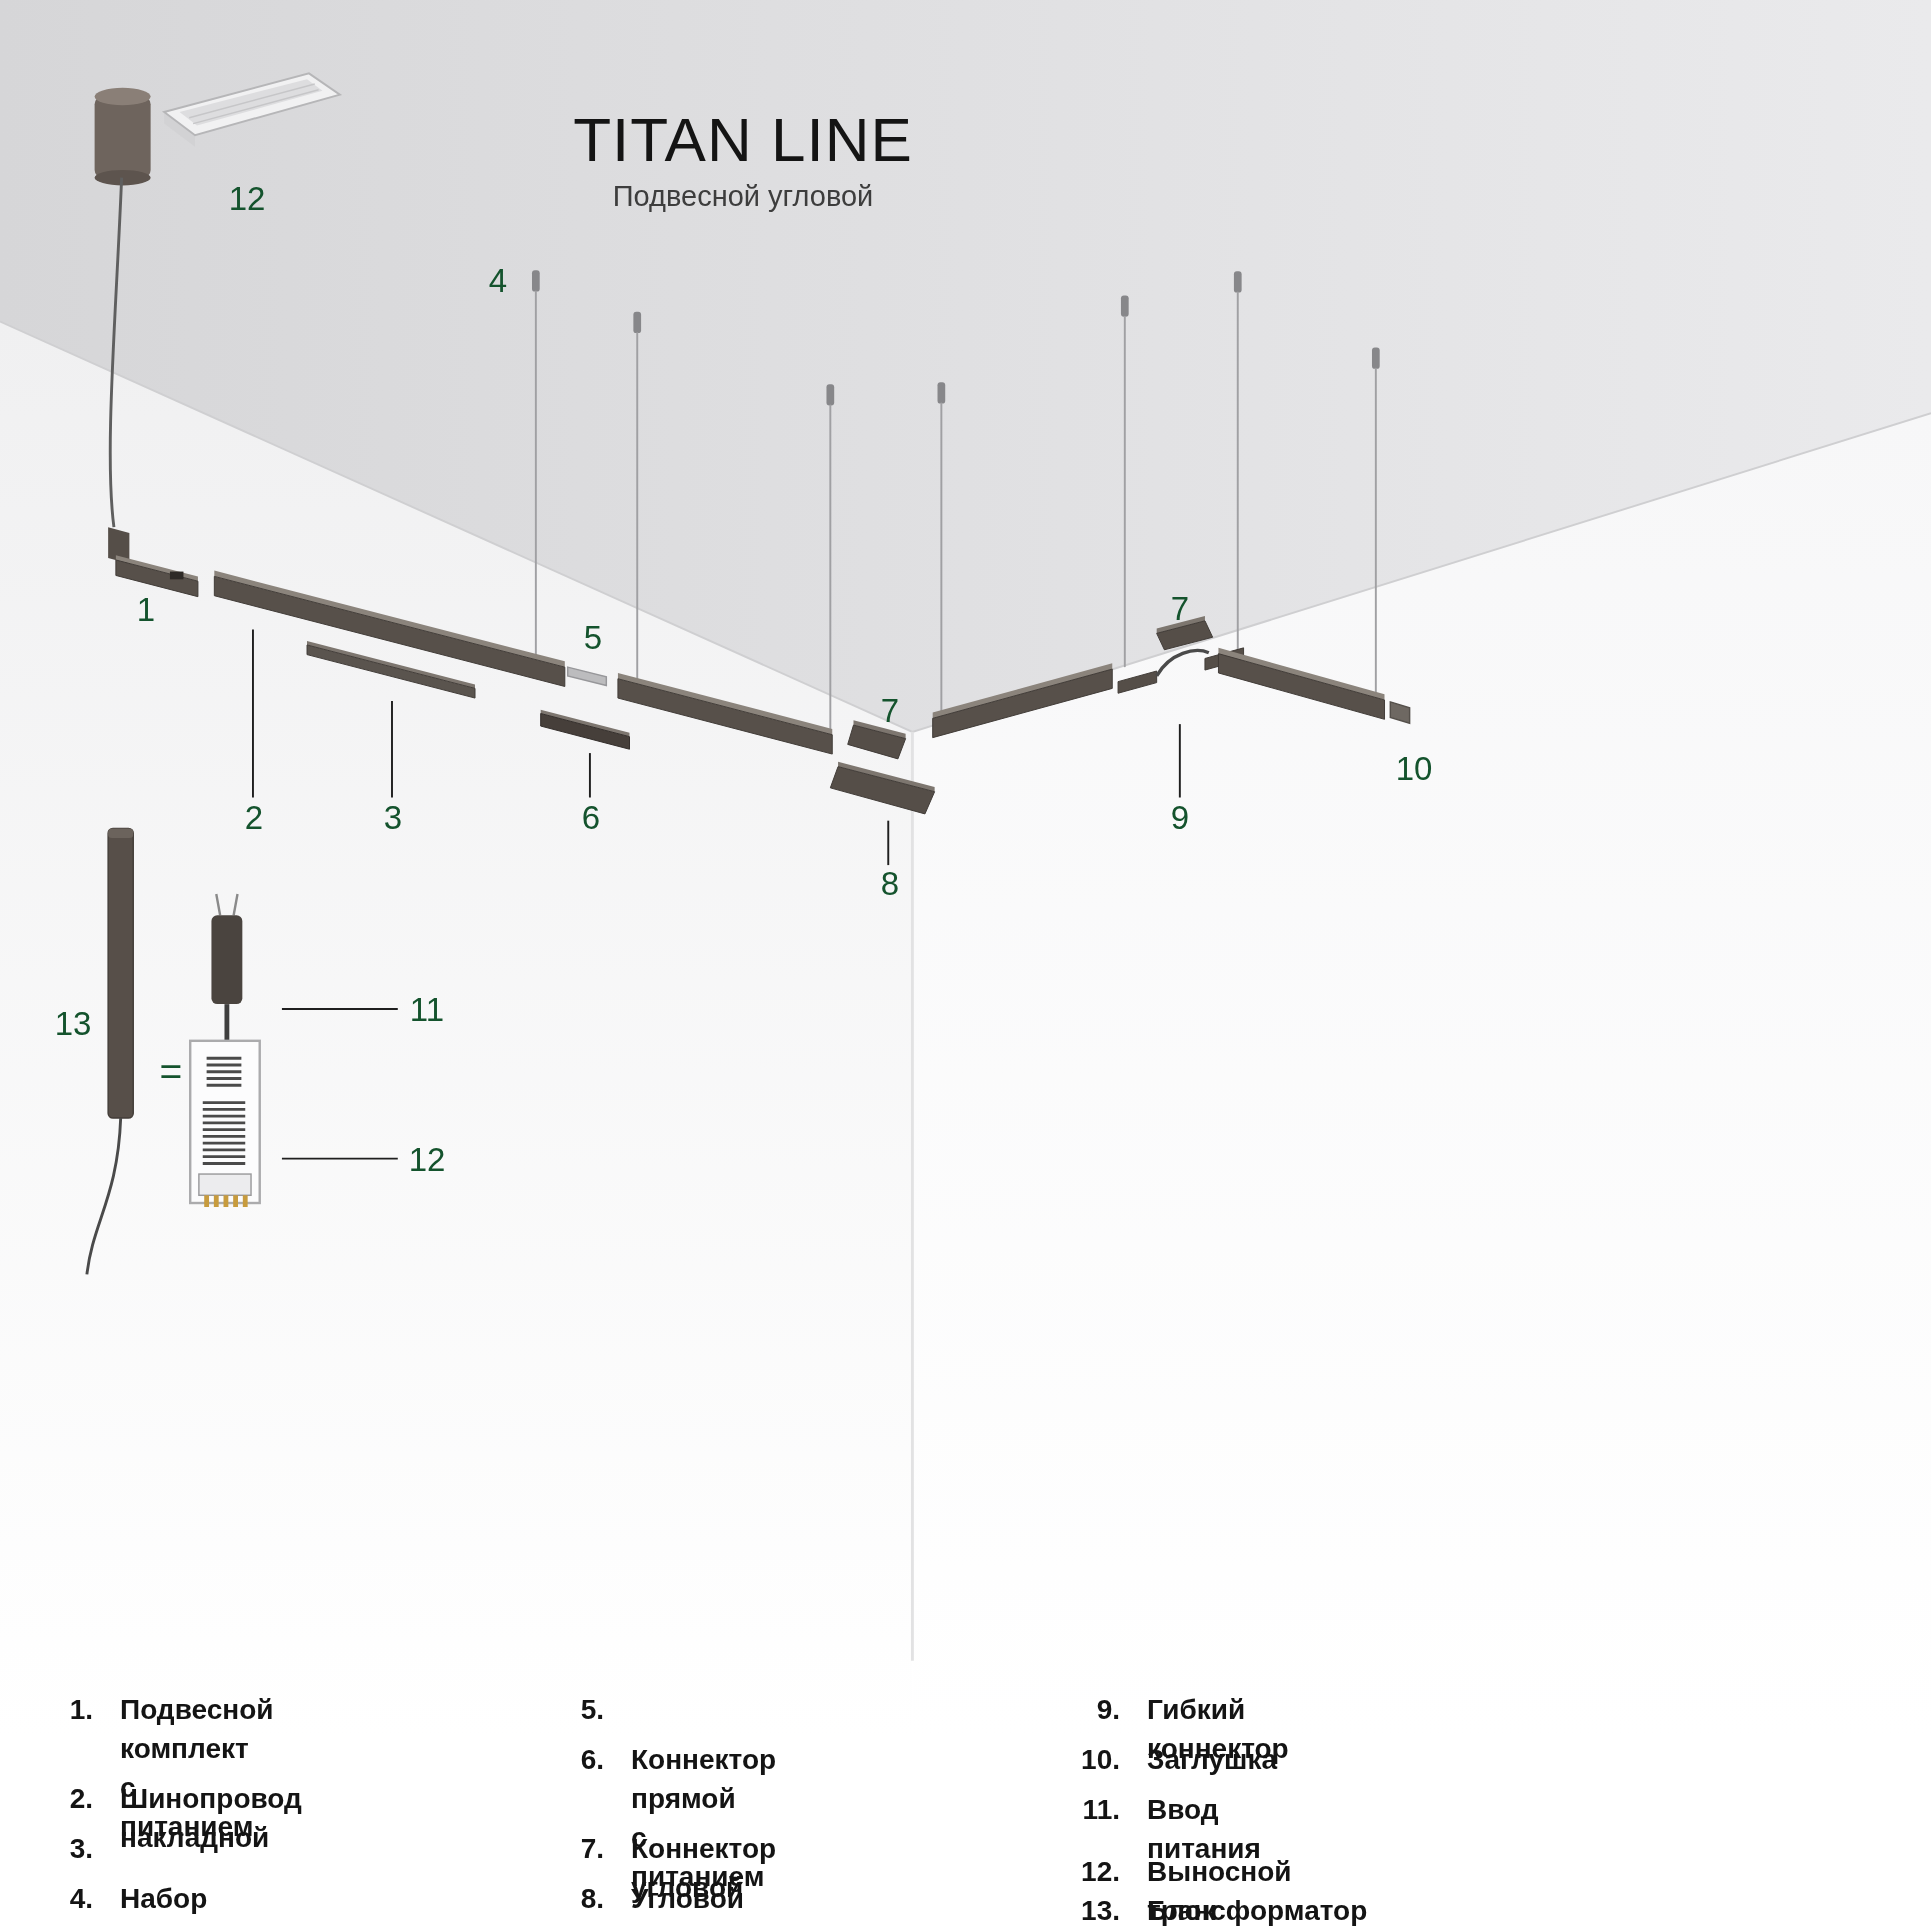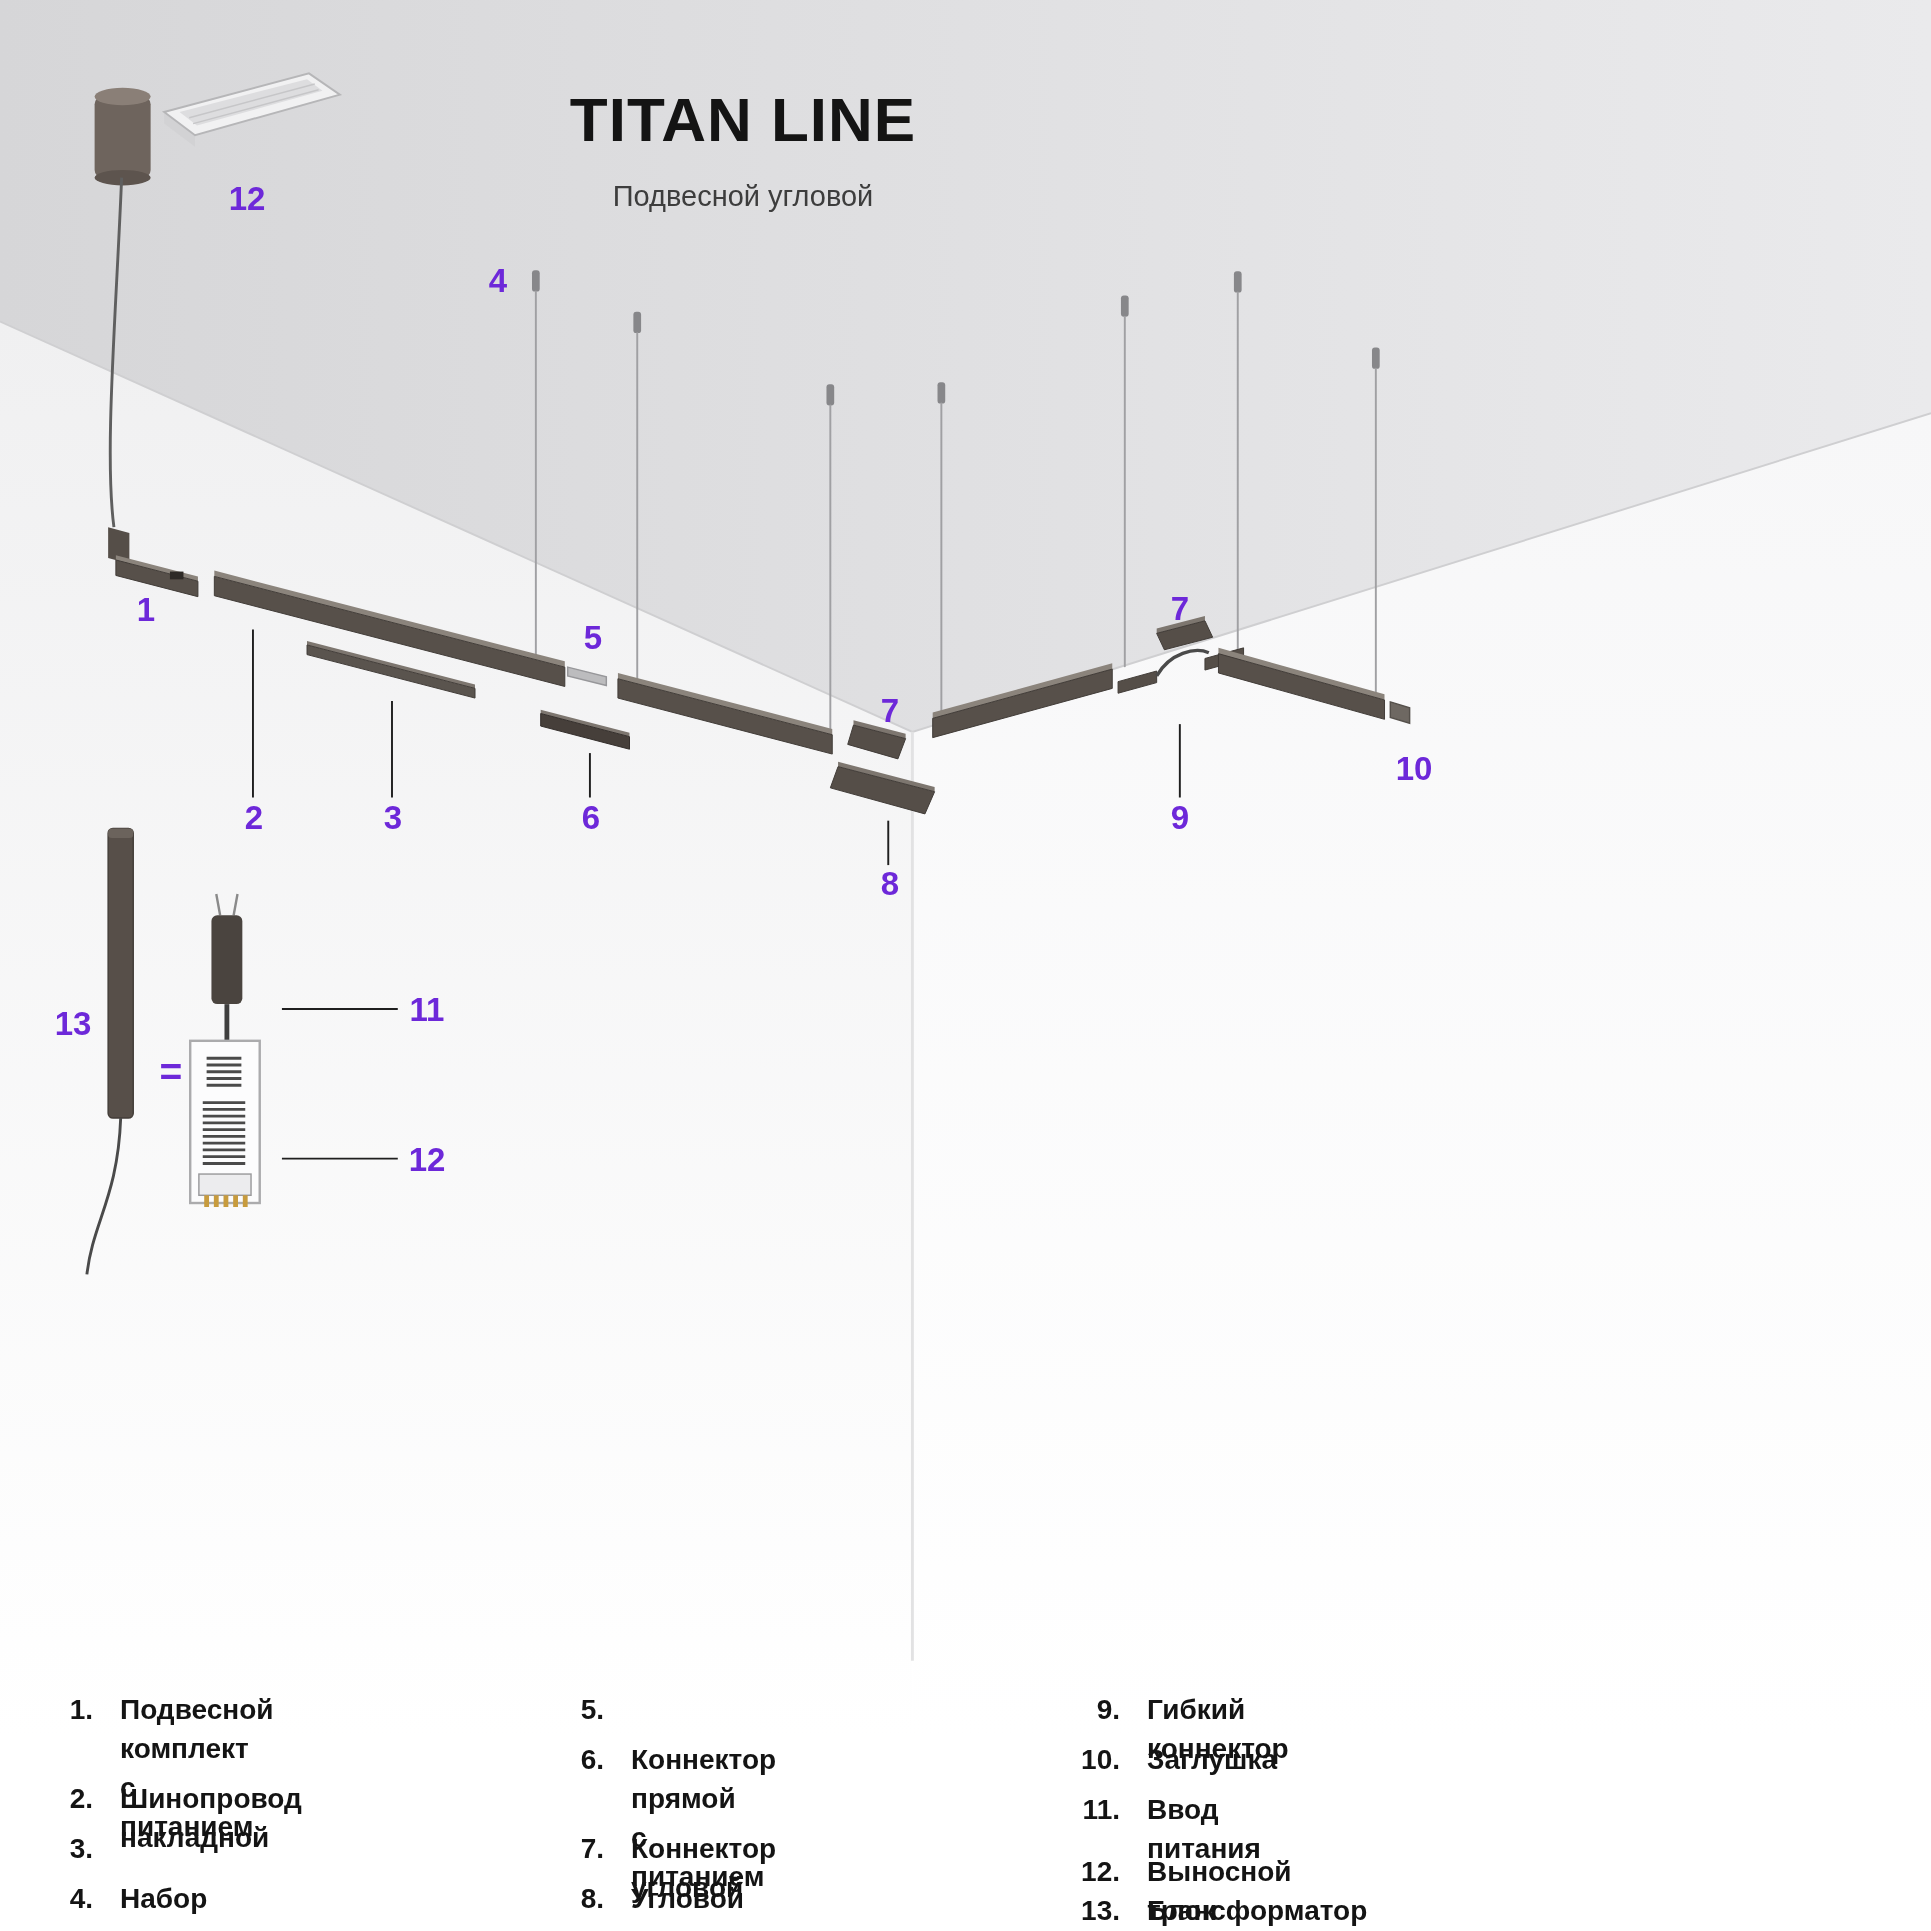--- a/index.html
+++ b/index.html
@@ -2,30 +2,30 @@
 <html><head>
 <meta charset="utf-8">
 <style>
   html,body { margin:0; padding:0; background:#ffffff; }
   .page {
     position:relative; width:1931px; height:1931px; overflow:hidden;
     background:#ffffff; font-family:"Liberation Sans", sans-serif;
   }
   .scene-svg { position:absolute; left:0; top:0; }
   .title {
-    position:absolute; left:743px; top:84px; transform:translateX(-50%);
-    font-size:62px; font-weight:700; letter-spacing:1px; color:#141414; white-space:nowrap;
+    position:absolute; left:743px; top:104px; transform:translateX(-50%);
+    font-size:62px; font-weight:400; letter-spacing:1px; color:#141414; white-space:nowrap;
   }
   .subtitle {
     position:absolute; left:743px; top:180px; transform:translateX(-50%);
     font-size:29px; font-weight:500; color:#3d3d3d; white-space:nowrap;
   }
   .callout {
     position:absolute; transform:translate(-50%,-50%);
-    font-size:33px; font-weight:700; color:#6d28d9; white-space:nowrap;
+    font-size:33px; font-weight:400; color:#14532d; white-space:nowrap;
   }
   .callout.eq { font-size:39px; }
   .legend { position:absolute; left:0; top:1690px; width:1931px; height:241px; }
   .legend-col { position:absolute; top:0; }
   .legend-item { position:absolute; display:flex; align-items:flex-start; }
   .legend-num {
     flex:none; width:56px; text-align:right;
     font-size:28px; font-weight:700; color:#141414; line-height:39px;
   }
   .legend-label {

